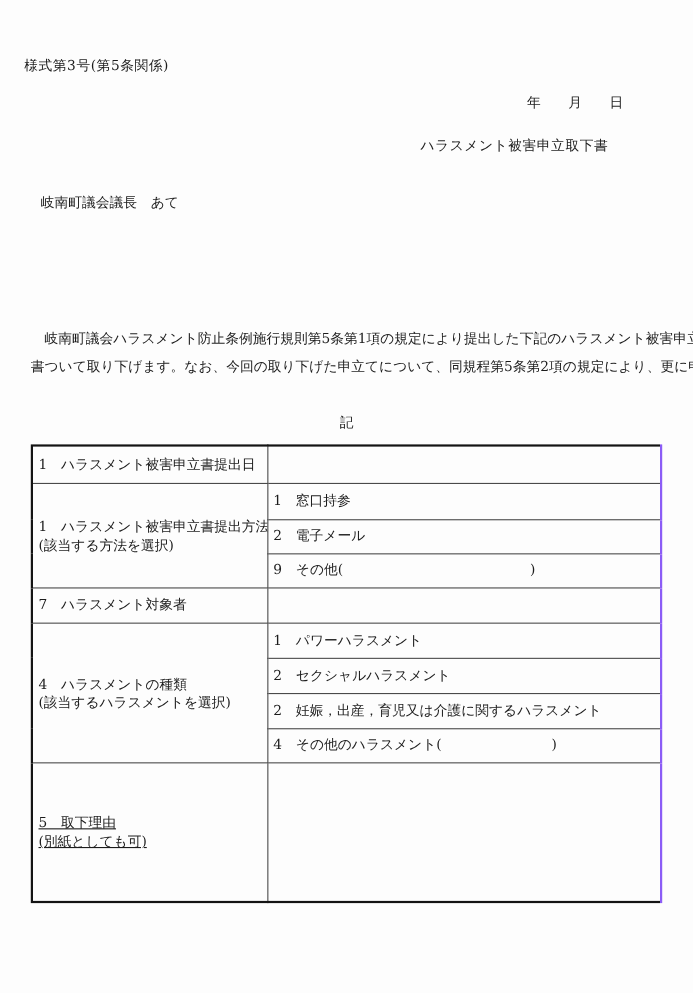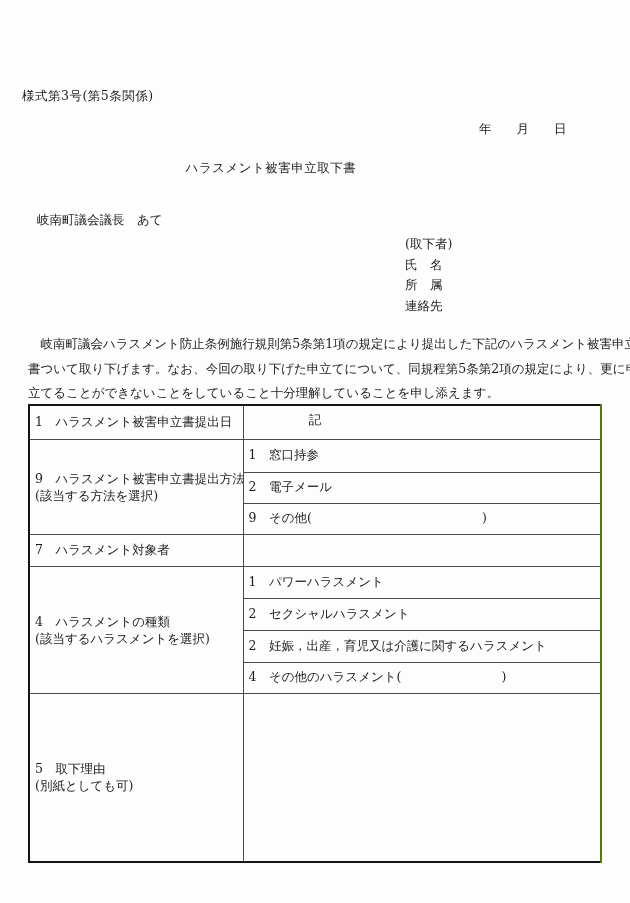--- a/index.html
+++ b/index.html
@@ -12,25 +12,25 @@
     width: 630px;
     height: 903px;
     margin: 0 auto;
     background: #fdfdfd;
     color: #1c1c1c;
     font-family: "DejaVu Serif", "Liberation Serif", serif;
     font-size: 12.5px;
     line-height: 1;
     overflow: hidden;
   }
-  .abs { position: absolute; margin-top: 36px; }
+  .abs { position: absolute; }
 
   .form-number { left: 22px; top: 54px; letter-spacing: 0.5px; }
   .date-line   { left: 479px; top: 87px; }
-  .doc-title   { left: 0; top: 126px; width: 542px; text-align: center; letter-spacing: 0.5px; }
+  .doc-title   { left: 11px; top: 126px; width: 542px; text-align: right; letter-spacing: 0.5px; }
   .addressee   { left: 37px; top: 178px; }
 
   .withdrawer  { left: 405px; top: 202px; }
   .withdrawer div { margin-bottom: 8px; line-height: 12.5px; }
 
   .body-text { left: 28px; top: 296px; width: 578px; }
   .body-text div { line-height: 24.5px; white-space: nowrap; }
 
   .record-marker { left: 0; top: 378px; width: 630px; text-align: center; }
 
@@ -46,74 +46,67 @@
   }
   .doc-table td {
     border: 1px solid #4a4a4a;
     vertical-align: middle;
     padding: 2px 4px 2px 5px;
     overflow: hidden;
     margin-left: 45px;
   }
   .doc-table { border: 2px solid #141414; }
   .doc-table td.outer-l { border-left: 2px solid #141414; }
-  .doc-table td.outer-r { border-right: 2px solid #4d7c0f; }
+  .doc-table td.outer-r { border-right: 2px solid #8b5cf6; }
   .h34  { height: 34px; }
   .h33  { height: 33px; }
   .h32  { height: 32px; }
   .h31  { height: 31px; }
-  .h145 { height: 169px; }
+  .h145 { height: 127px; text-decoration: underline; }
   .two-line div { line-height: 17px; white-space: nowrap; }
   .gap { display: inline-block; height: 1px; }
   .g170 { width: 170px; }
   .g100 { width: 100px; }
 </style>
 </head>
 <body>
 
 <div class="page">
 
   <div class="abs form-number">様式第3号(第5条関係)</div>
 
   <div class="abs date-line">年　　月　　日</div>
 
   <div class="abs doc-title">ハラスメント被害申立取下書</div>
 
   <div class="abs addressee">岐南町議会議長　あて</div>
 
-  <div class="abs withdrawer">
-    <div>(取下者)</div>
-    <div>氏　名</div>
-    <div>所　属</div>
-    <div>連絡先</div>
-  </div>
 
   <div class="abs body-text">
     <div>　岐南町議会ハラスメント防止条例施行規則第5条第1項の規定により提出した下記のハラスメント被害申立</div>
     <div>書ついて取り下げます。なお、今回の取り下げた申立てについて、同規程第5条第2項の規定により、更に申し</div>
-    <div>立てることができないことをしていること十分理解していることを申し添えます。</div>
   </div>
 
   <div class="abs record-marker">記</div>
 
   <table class="doc-table">
     <colgroup>
         <col style="width:214px">
         <col style="width:358px">
       </colgroup>
 
     <tbody>
         <tr class="h34">
       <td class="outer-l">1　ハラスメント被害申立書提出日</td>
       <td class="outer-r"></td>
     </tr>
 
     <tr class="h33">
       <td rowspan="3" class="two-line outer-l">
-        <div>9　ハラスメント被害申立書提出方法</div>
+        <div>1　ハラスメント被害申立書提出方法</div>
         <div>(該当する方法を選択)</div>
       </td>
       <td class="outer-r">1　窓口持参</td>
     </tr>
     <tr class="h31">
       <td class="outer-r">2　電子メール</td>
     </tr>
     <tr class="h31">
       <td class="outer-r"><span>9　その他(</span><span class="gap g170"></span><span>)</span></td>
     </tr>

